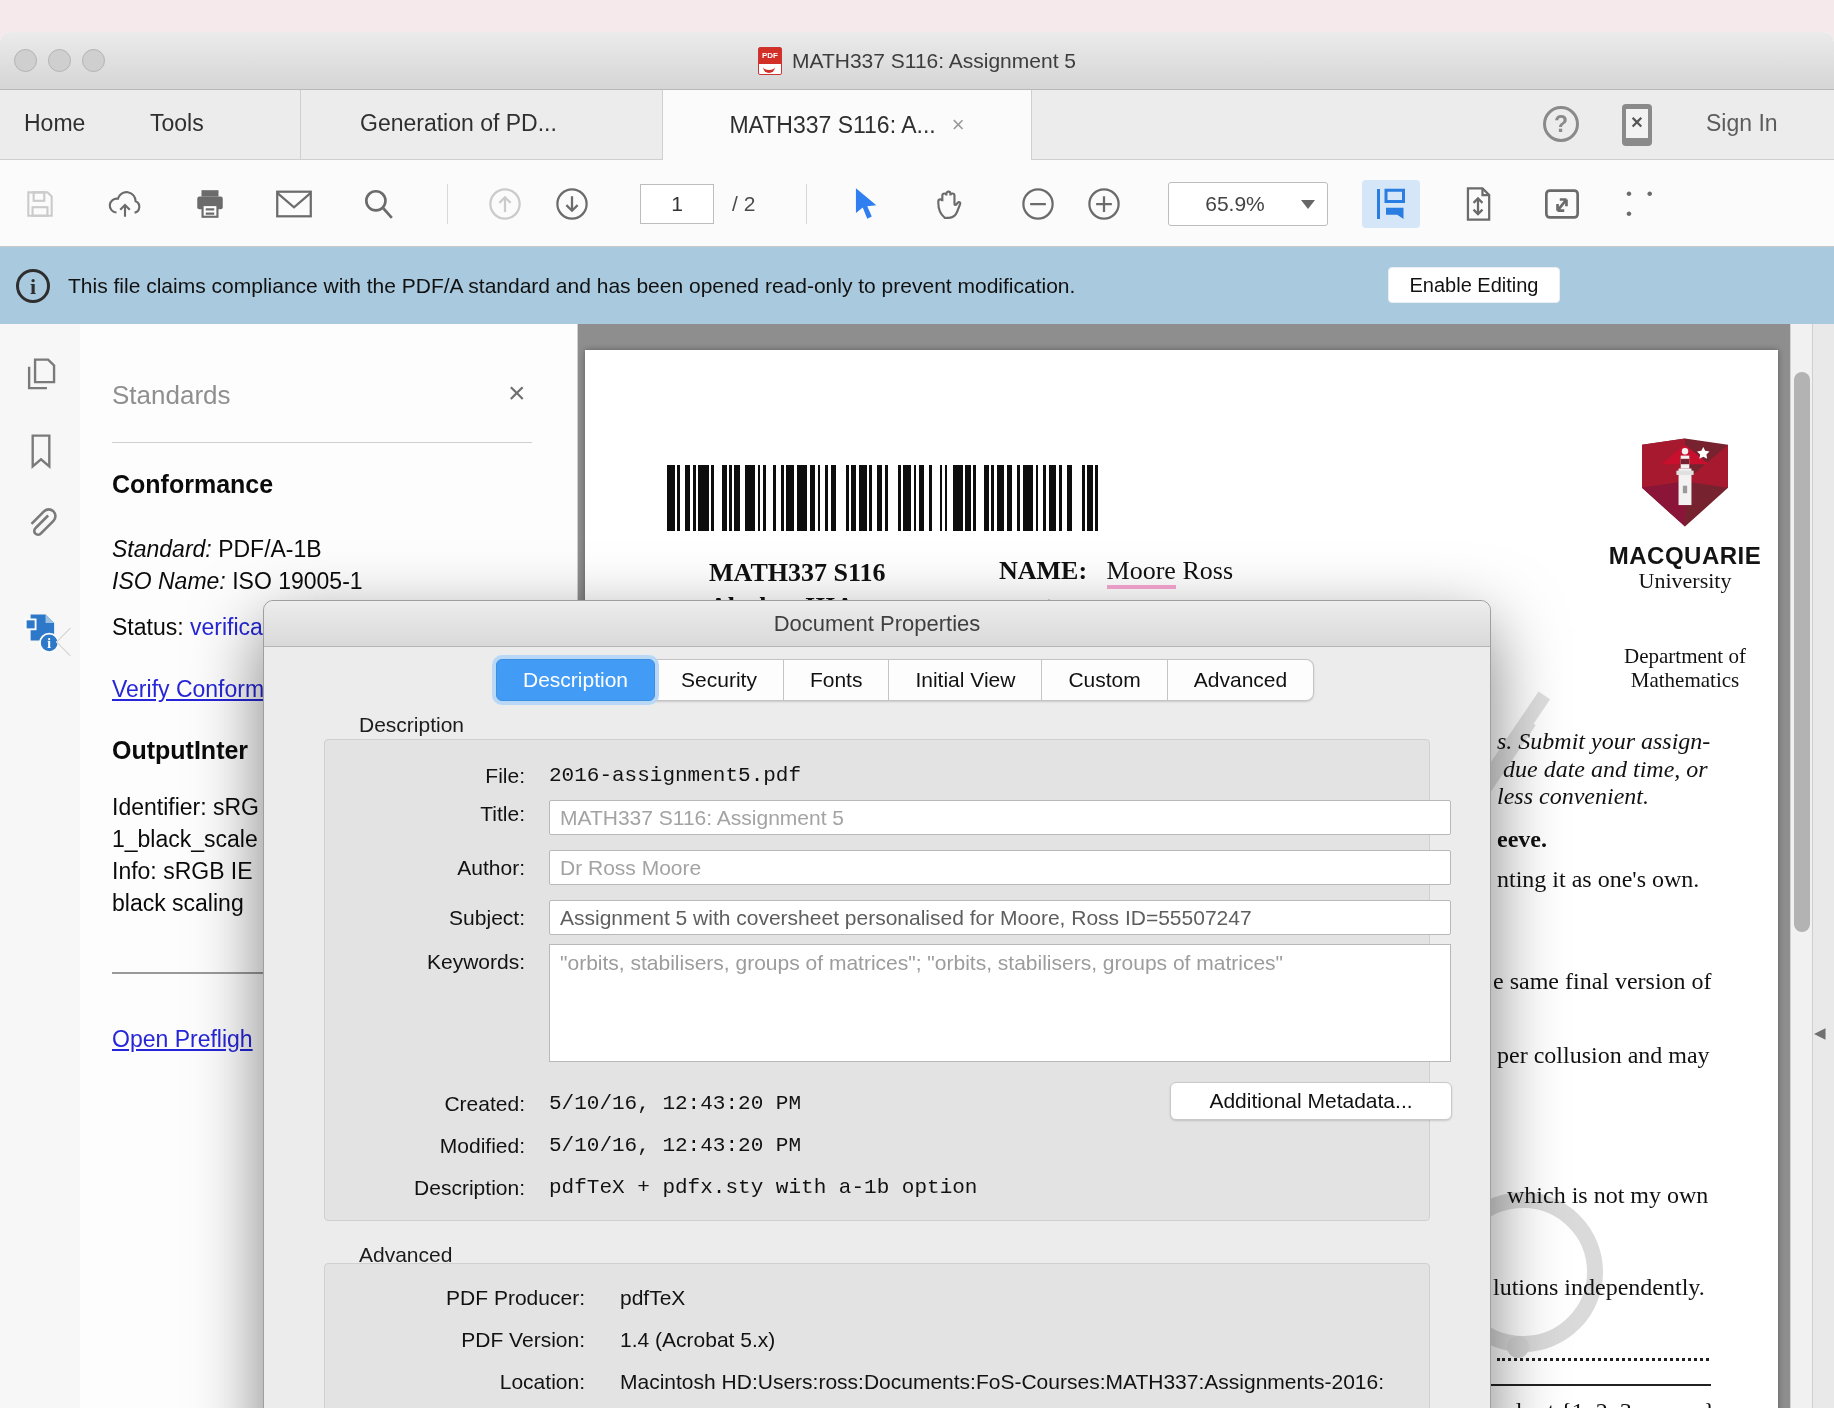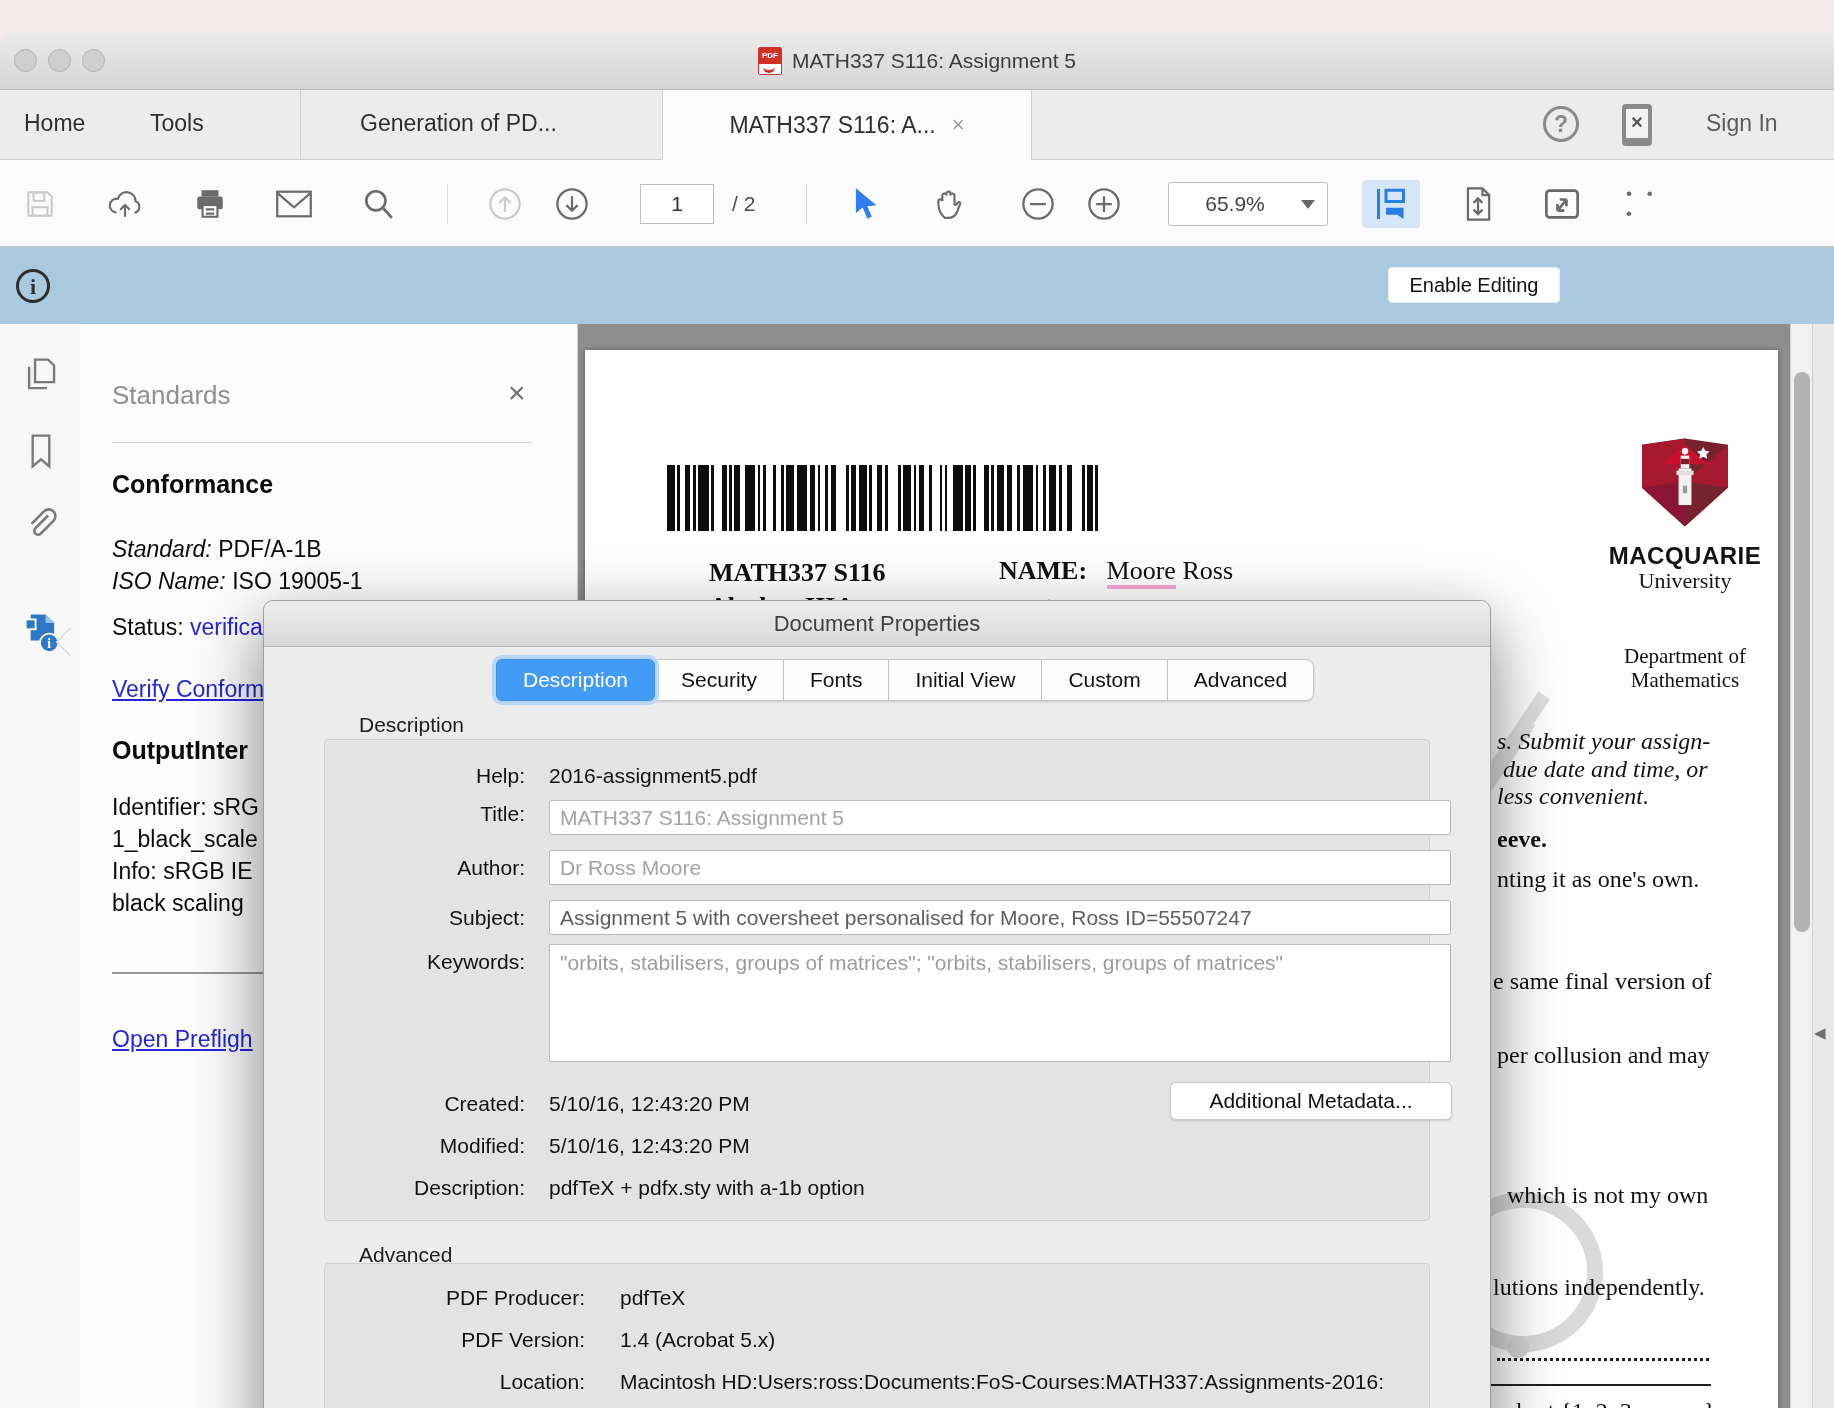--- a/index.html
+++ b/index.html
@@ -150,21 +150,21 @@
   .dtab { background:#fdfdfd; border:1px solid #c4c4c4; border-left:none; font-size:21px; color:#111;
           padding:0 26px; line-height:40px; white-space:nowrap; }
   .dtab:first-child { border-left:1px solid #c4c4c4; border-radius:8px 0 0 8px; }
   .dtab:last-child { border-radius:0 8px 8px 0; }
   .dtab.sel { background:#429bf5; color:#fff; border-color:#3d90e0;
               box-shadow:0 0 0 4px #b9d7f6; border-radius:6px; position:relative; z-index:2; }
   .dlg-section { position:absolute; font-size:21px; color:#1c1c1c; }
   .groupbox { position:absolute; left:60px; width:1106px; background:#e3e3e3;
               border:1px solid #d0d0d0; border-radius:4px; }
   .drow-lbl { position:absolute; width:200px; text-align:right; font-size:21px; color:#121212; }
-  .drow-val { position:absolute; left:224px; font-size:21px; color:#121212; white-space:nowrap; }
+  .drow-val { position:absolute; left:224px; font-size:21px; color:#121212; white-space:nowrap;font-family:Liberation Mono, monospace; }
   .dinput { position:absolute; left:224px; width:902px; height:35px; background:#fff;
             border:1px solid #b9b9b9; border-radius:2px; font-size:21px; padding:0 10px;
             font-family:"Liberation Sans",sans-serif; }
   .gray { color:#a3a3a3; }
   .dim  { color:#5e5e5e; }
   #keywordsbox { position:absolute; left:224px; top:342px; width:902px; height:118px; background:#fff;
                  border:1px solid #b9b9b9; font-size:21px; color:#9c9c9c; padding:6px 10px; }
   #meta-btn { position:absolute; left:845px; top:478px; width:282px; height:38px; background:#fff;
               border:1px solid #c9c9c9; border-radius:6px; box-shadow:0 1px 2px rgba(0,0,0,.15);
               font-size:21px; color:#111; text-align:center; line-height:36px; }
@@ -305,20 +305,21 @@
         <svg width="38" height="36" viewBox="0 0 34 30" fill="none" stroke="#6b6b6b" stroke-width="2.4">
           <rect x="3" y="3" width="28" height="24" rx="3"></rect>
           <path d="M13 21 21 11M21 11h-6M21 11v6M13 21h6M13 21v-6"></path>
         </svg>
         </span>
       <span class="tbtn dots3" style="left:1626px">• • •</span>
     </div>
 
     <div id="notice" class="abs">
       <span id="infocirc">i</span>
+      <span class="msg">This file claims compliance with the PDF/A standard and has been opened read-only to prevent modification.</span>
       <span id="enable-editing">Enable Editing</span>
     </div>
 
     <div id="content" class="abs">
 
       <div id="rail">
         <span class="railicon" style="top:32px">
           <svg width="38" height="38" viewBox="0 0 32 32" fill="none" stroke="#7a7a7a" stroke-width="2">
             <path d="M11 3h11l5 5v14H11z"></path>
               <path d="M6 9v18h15"></path>
@@ -543,21 +544,21 @@
       <span class="dtab">Security</span>
       <span class="dtab">Fonts</span>
       <span class="dtab">Initial View</span>
       <span class="dtab">Custom</span>
       <span class="dtab">Advanced</span>
     </div>
 
     <span class="dlg-section" style="left:95px; top:112px">Description</span>
 
     <div class="groupbox" style="top:138px; height:482px">
-      <span class="drow-lbl" style="top:24px">Help:</span>
+      <span class="drow-lbl" style="top:24px">File:</span>
       <span class="drow-val" style="top:24px">2016-assignment5.pdf</span>
 
       <span class="drow-lbl" style="top:62px">Title:</span>
       <input class="dinput gray" style="top: 60px;" value="MATH337 S116: Assignment 5">
 
       <span class="drow-lbl" style="top:116px">Author:</span>
       <input class="dinput gray" style="top: 110px;" value="Dr Ross Moore">
 
       <span class="drow-lbl" style="top:166px">Subject:</span>
       <input class="dinput dim" style="top: 160px;" value="Assignment 5 with coversheet personalised for Moore, Ross ID=55507247">

